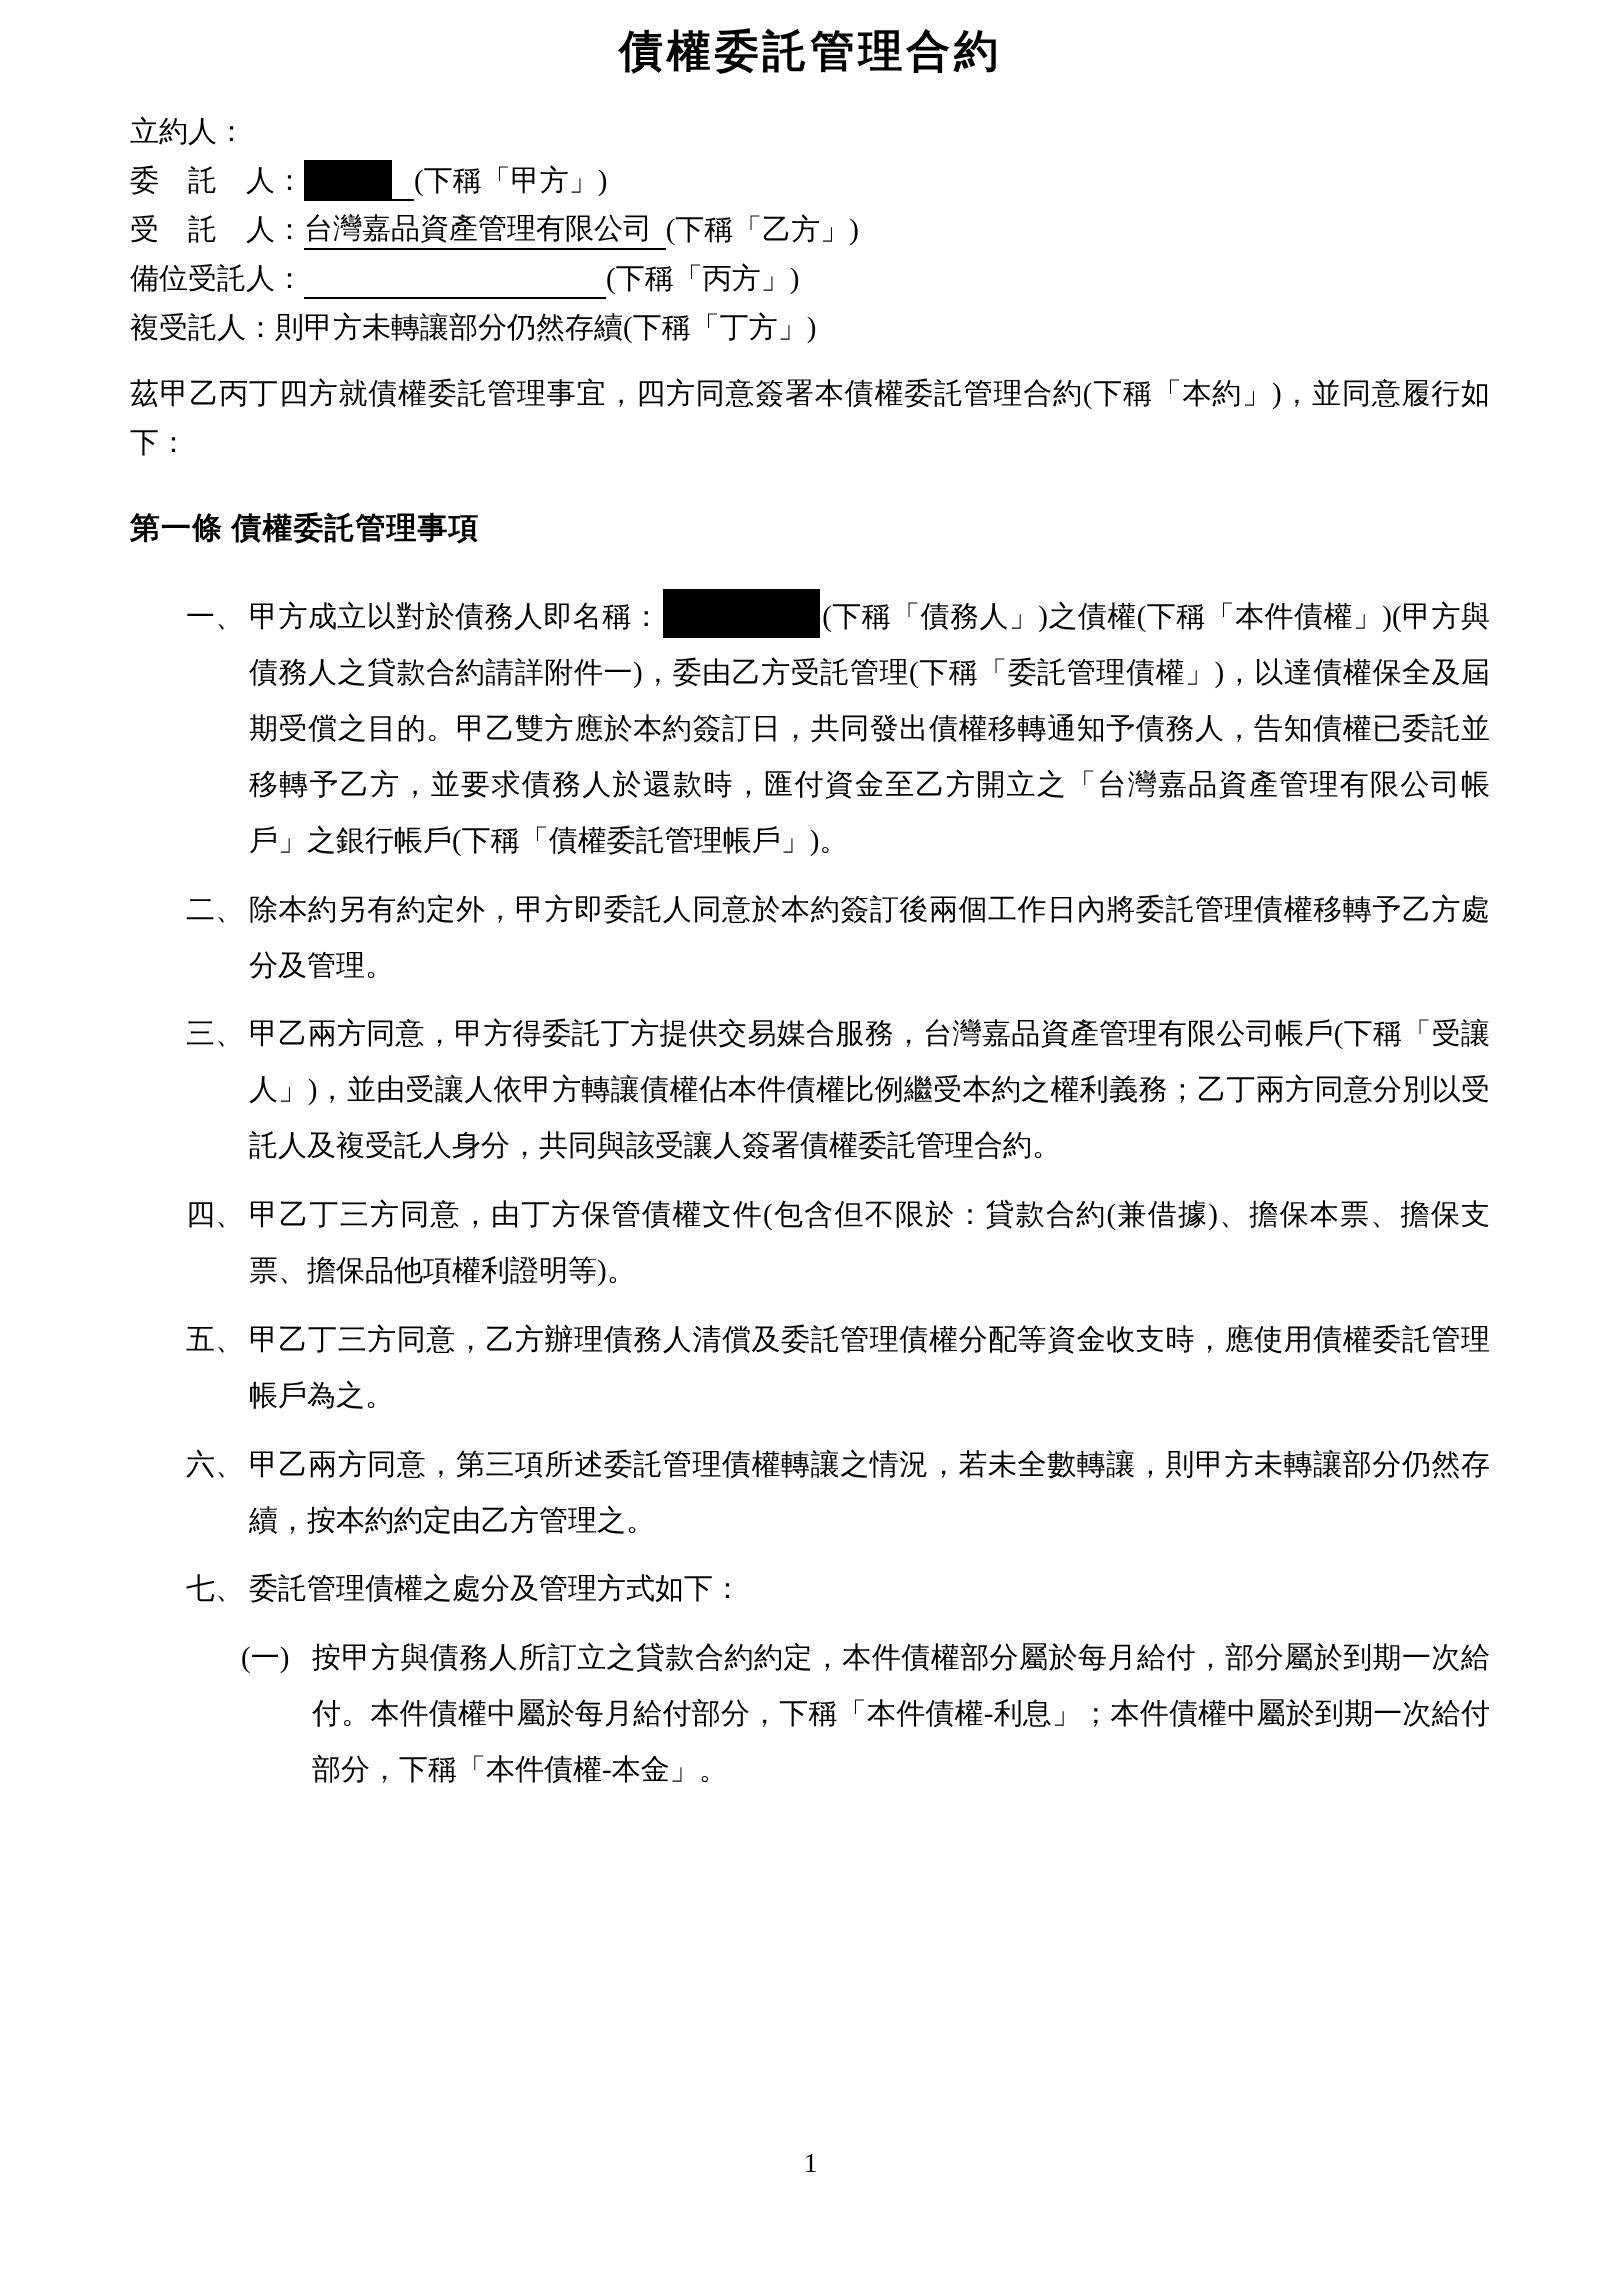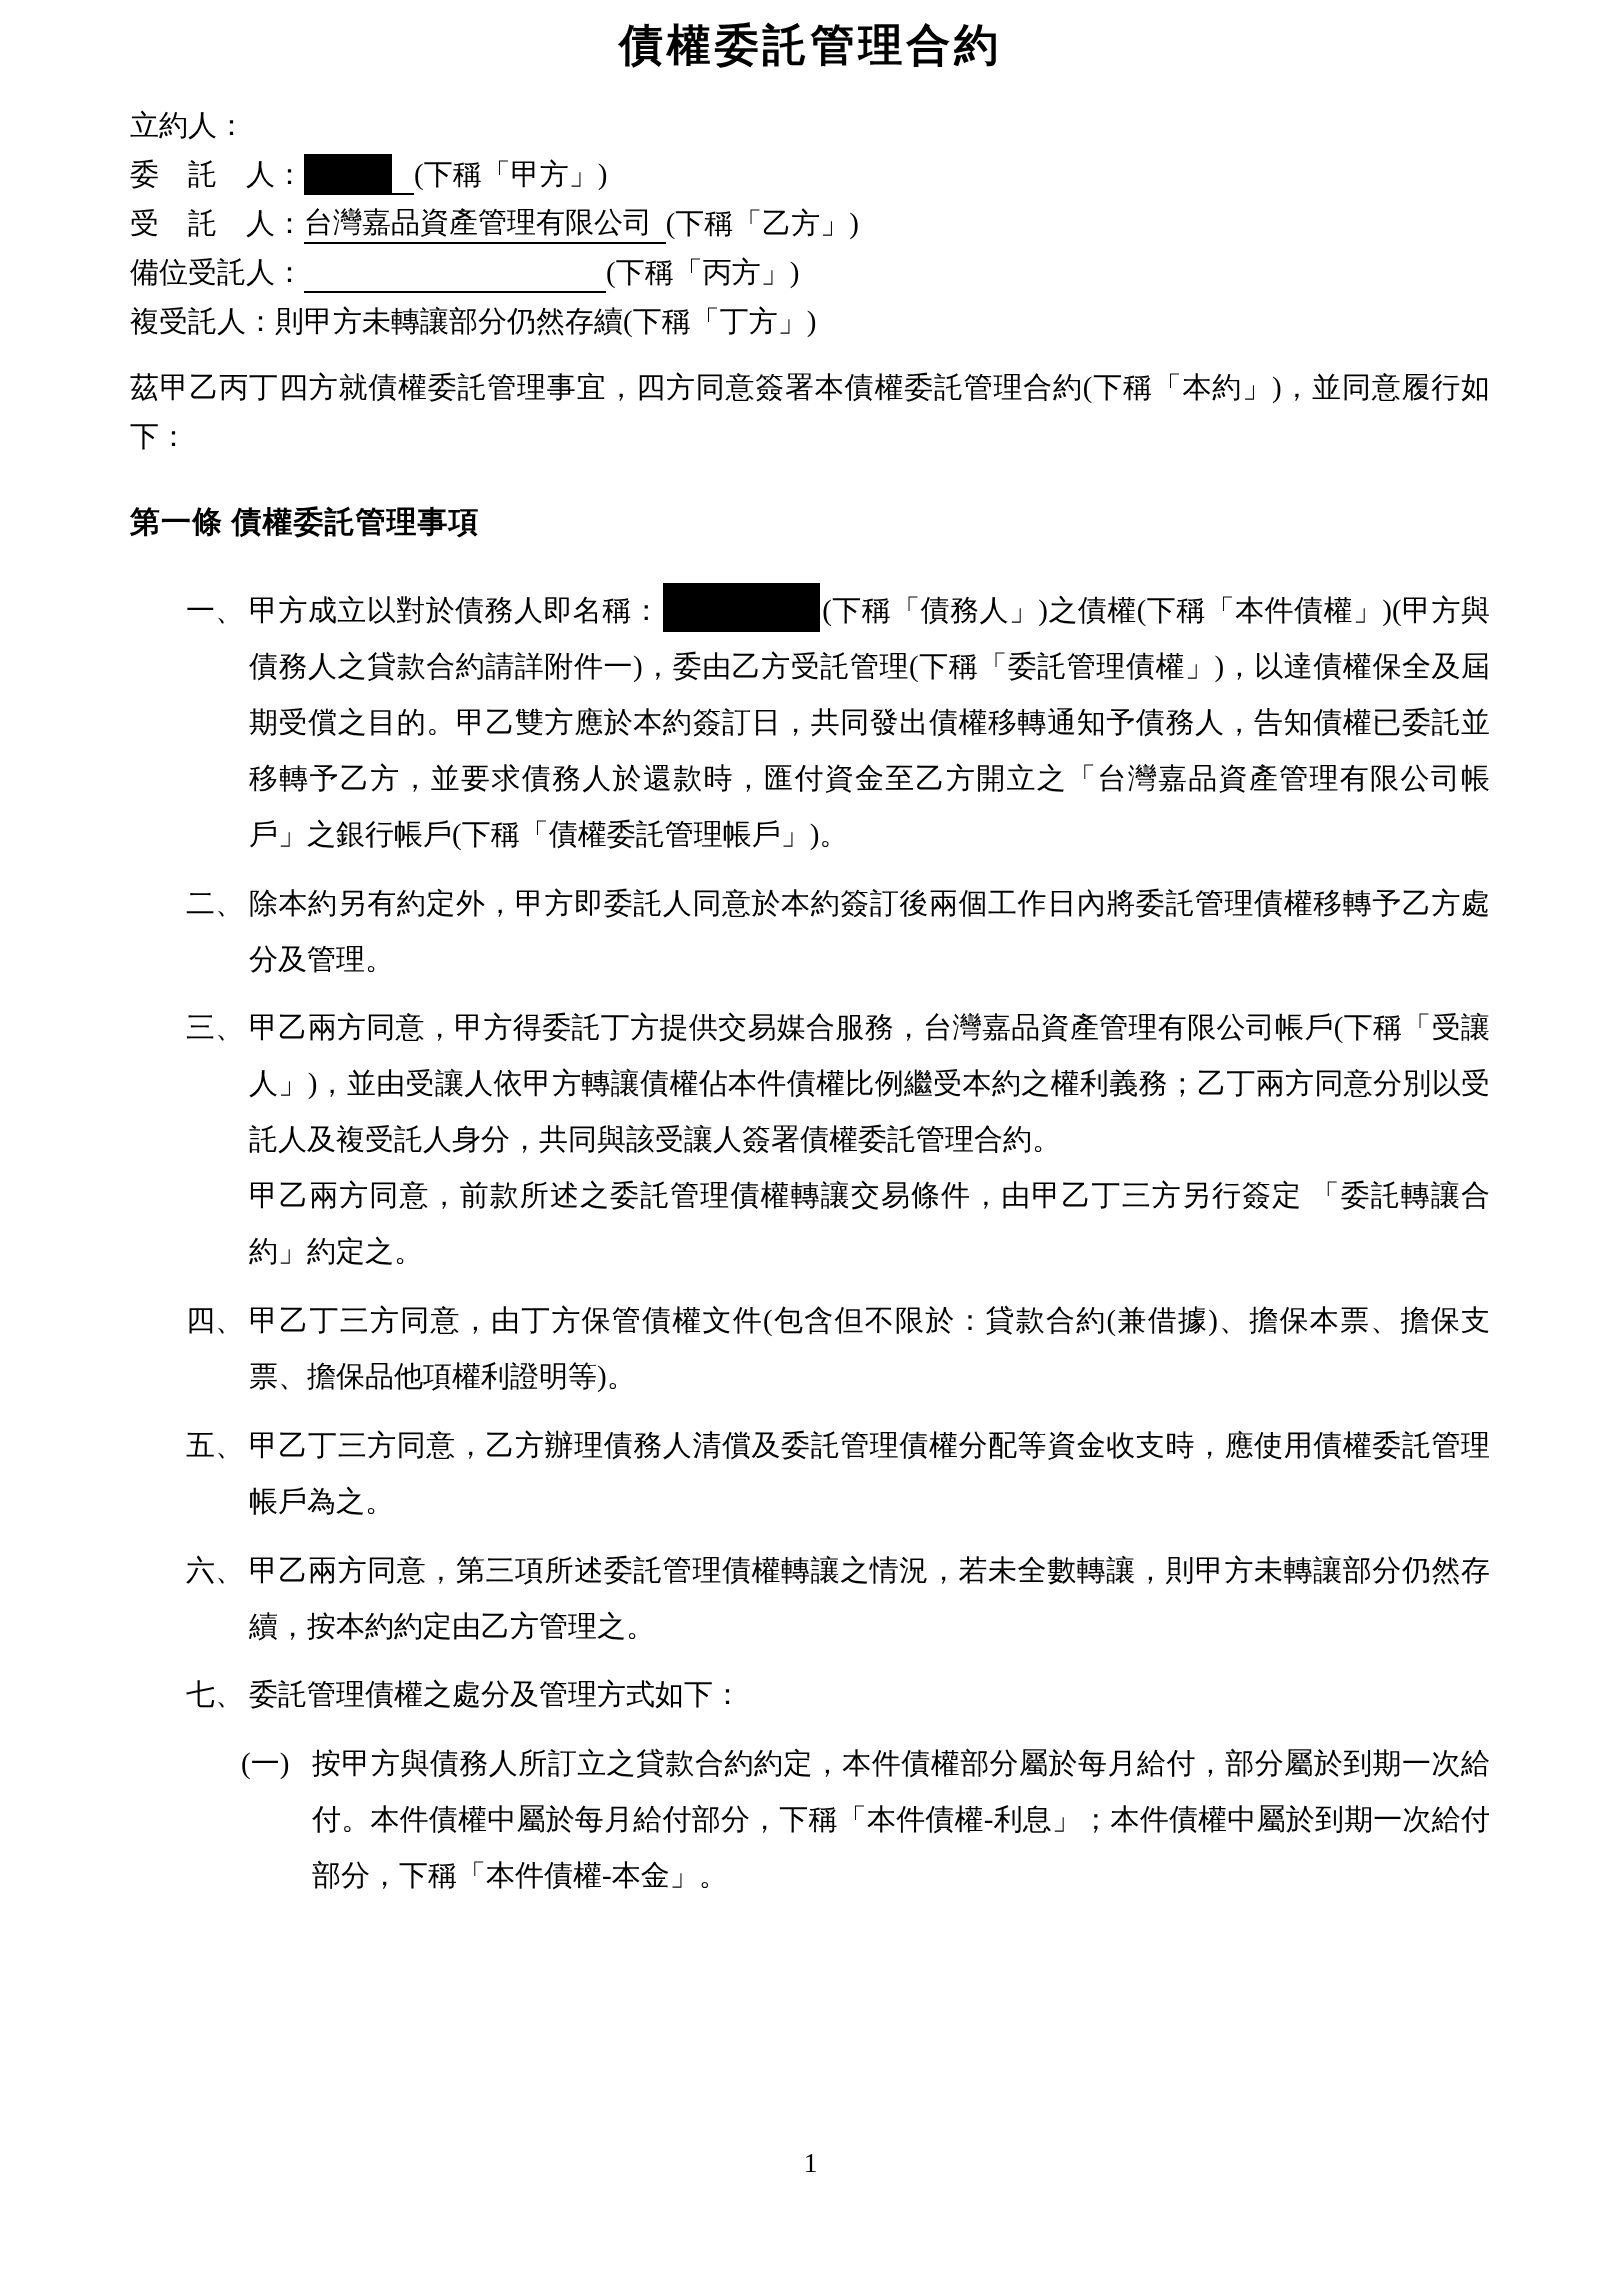--- a/index.html
+++ b/index.html
@@ -11,21 +11,21 @@
     position: relative;
     width: 1621px;
     height: 2293px;
     margin: 0 auto;
     background: #ffffff;
     color: #000000;
     font-family: "Liberation Serif", "DejaVu Serif", serif;
     overflow: hidden;
   }
   .doc-title {
-    padding-top: 16px;
+    padding-top: 22px;
     text-align: center;
     font-size: 44px;
     font-weight: bold;
     letter-spacing: 3.9px;
   }
   .parties {
     margin: 25.5px 131px 0 130px;
     font-size: 29px;
   }
   .party-line {
@@ -164,21 +164,20 @@
 
     <div class="item">
       <div class="item-num">二、</div>
       <div class="item-body">除本約另有約定外，甲方即委託人同意於本約簽訂後兩個工作日內將委託管理債權移轉予乙方處分及管理。</div>
     </div>
 
     <div class="item">
       <div class="item-num">三、</div>
       <div class="item-body">
         <p>甲乙兩方同意，甲方得委託丁方提供交易媒合服務，台灣嘉品資產管理有限公司帳戶(下稱「受讓人」)，並由受讓人依甲方轉讓債權佔本件債權比例繼受本約之權利義務；乙丁兩方同意分別以受託人及複受託人身分，共同與該受讓人簽署債權委託管理合約。</p>
-        <p>甲乙兩方同意，前款所述之委託管理債權轉讓交易條件，由甲乙丁三方另行簽定 「委託轉讓合約」約定之。</p>
       </div>
     </div>
 
     <div class="item">
       <div class="item-num">四、</div>
       <div class="item-body">甲乙丁三方同意，由丁方保管債權文件(包含但不限於：貸款合約(兼借據)、擔保本票、擔保支票、擔保品他項權利證明等)。</div>
     </div>
 
     <div class="item">
       <div class="item-num">五、</div>

